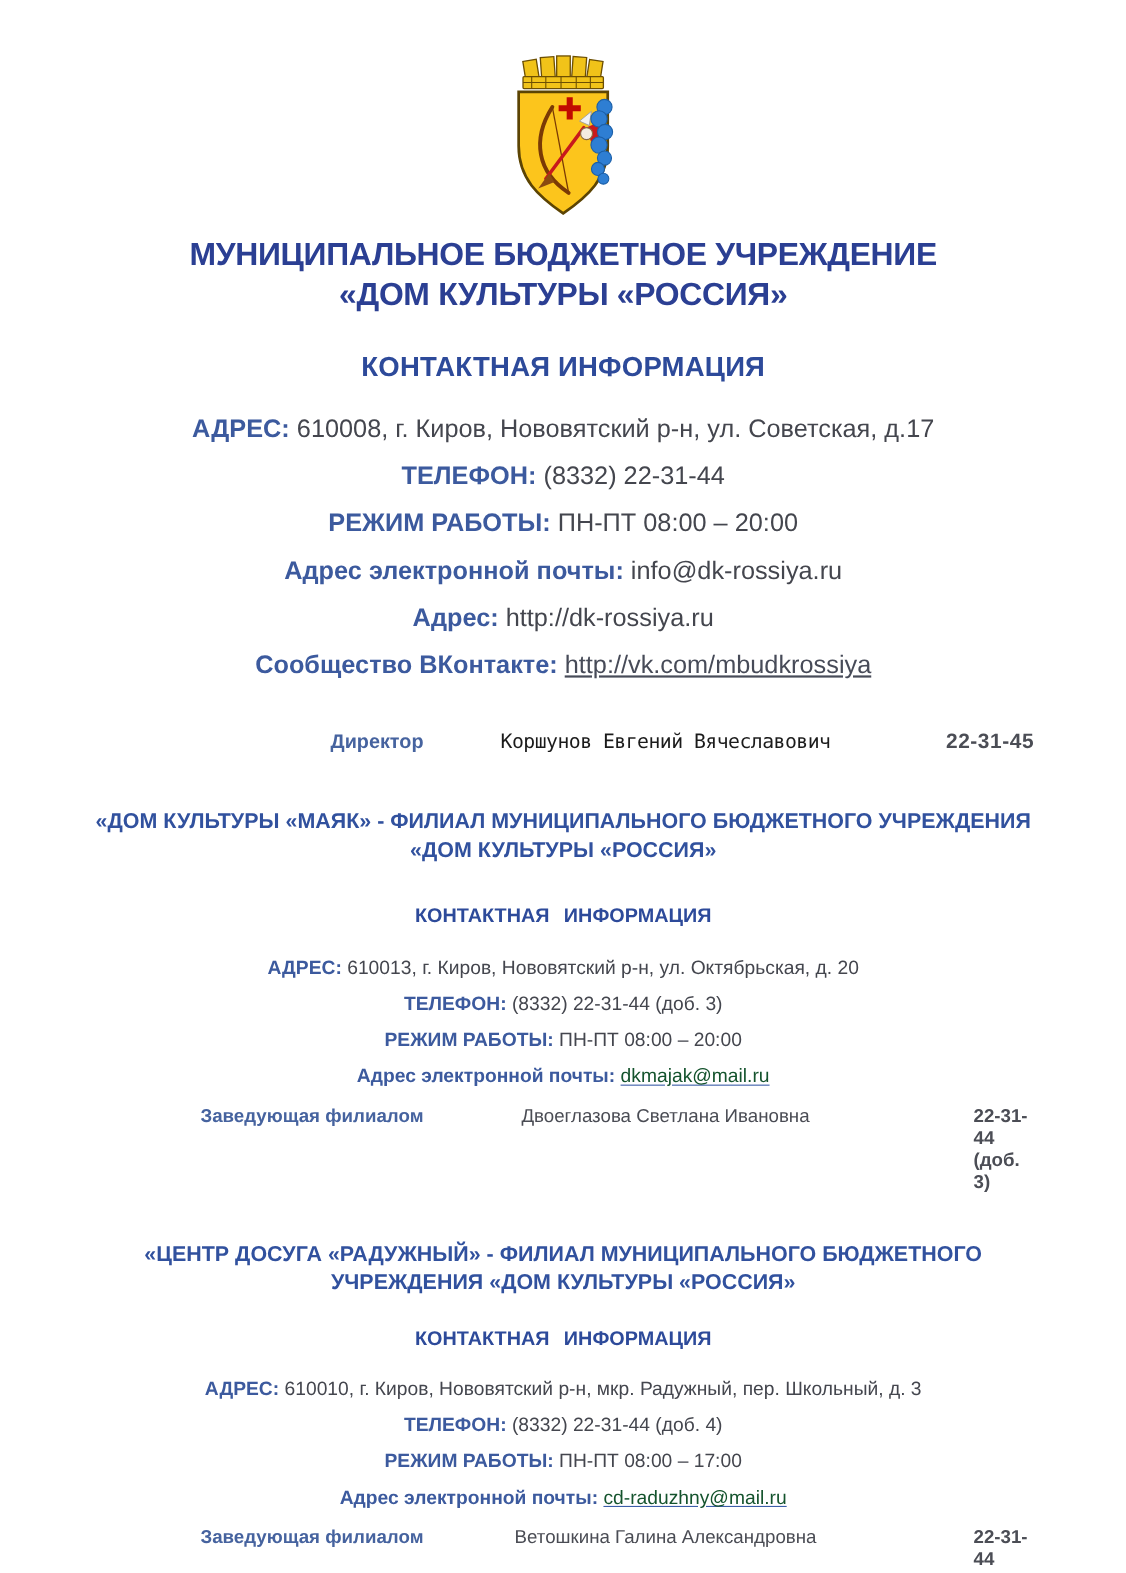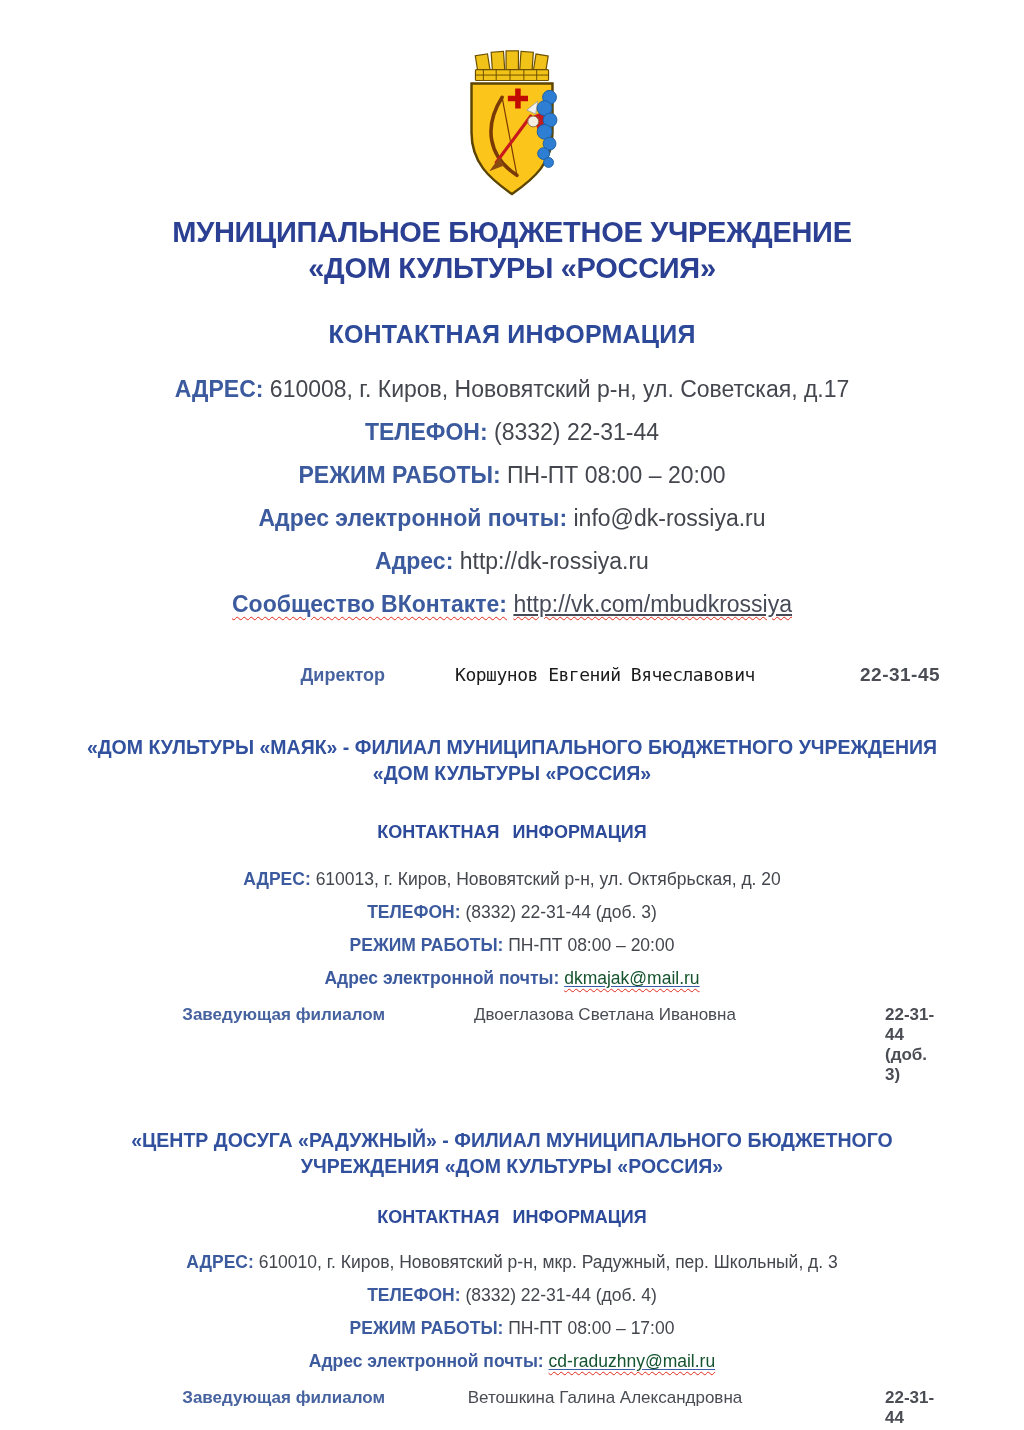--- a/index.html
+++ b/index.html
@@ -45,21 +45,21 @@
   .contact-heading-2.third{margin-top:28px;}
   .infoB{margin-top:26px;}
   .infoB.third{margin-top:24px;}
   .infoB .line{font-size:17.5px;line-height:21px;margin-bottom:12px;text-align:center;color:#45474f;}
   .infoB .lbl{font-size:17.5px;}
   .row-head{margin-top:16px;font-size:17px;}
   .row-head .role{padding-left:30px;}
   .row-head .name{text-align:center;color:#4a4c54;}
   .row-head .phone{padding-left:60px;}
   .squiggle{
-    text-decoration:underline;text-decoration-style:wavy;text-decoration-color:#e02a1a;
+    text-decoration-style:wavy;text-decoration-color:#e02a1a;
     text-decoration-thickness:1px;text-underline-offset:4px;
   }
   .linku{color:#14532d;}
   .linku .u{text-decoration:underline;text-decoration-color:#3b5da8;text-underline-offset:2px;}
   .vk-link{color:#474b58;}
   .vk-link .u{text-decoration:underline;text-decoration-color:#474b58;text-underline-offset:2px;}
 </style>
 </head>
 <body>
 

